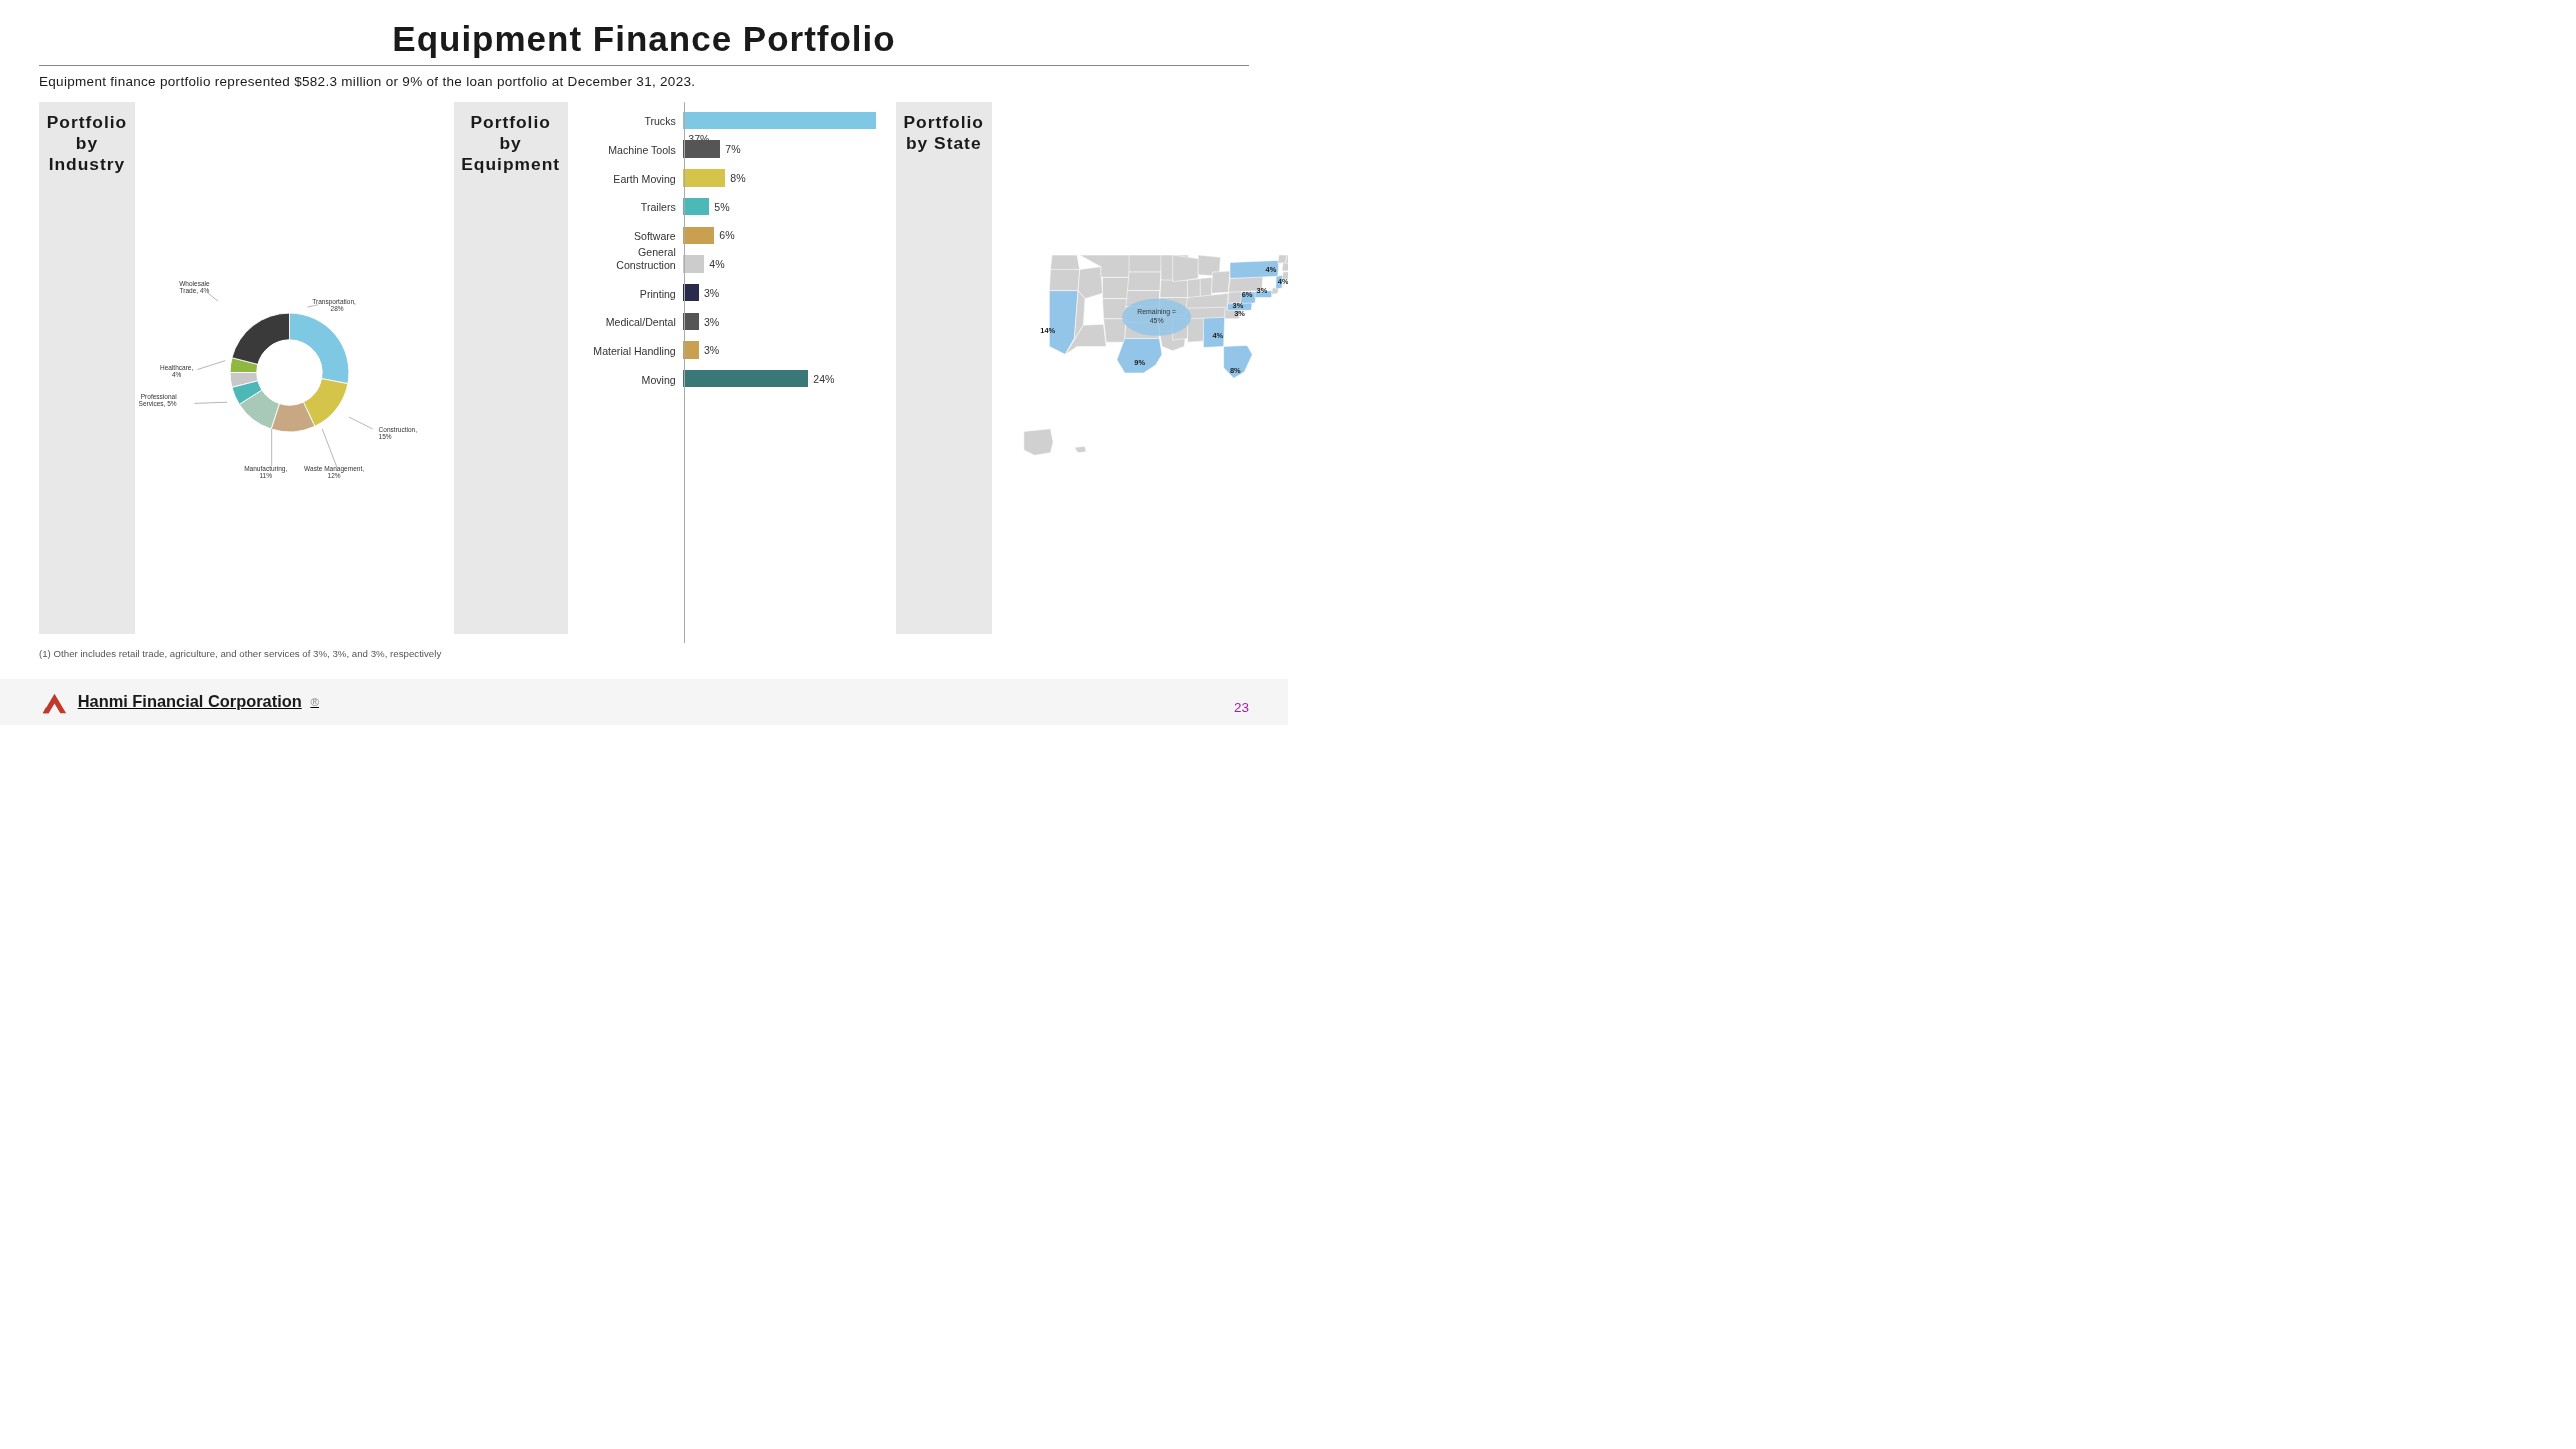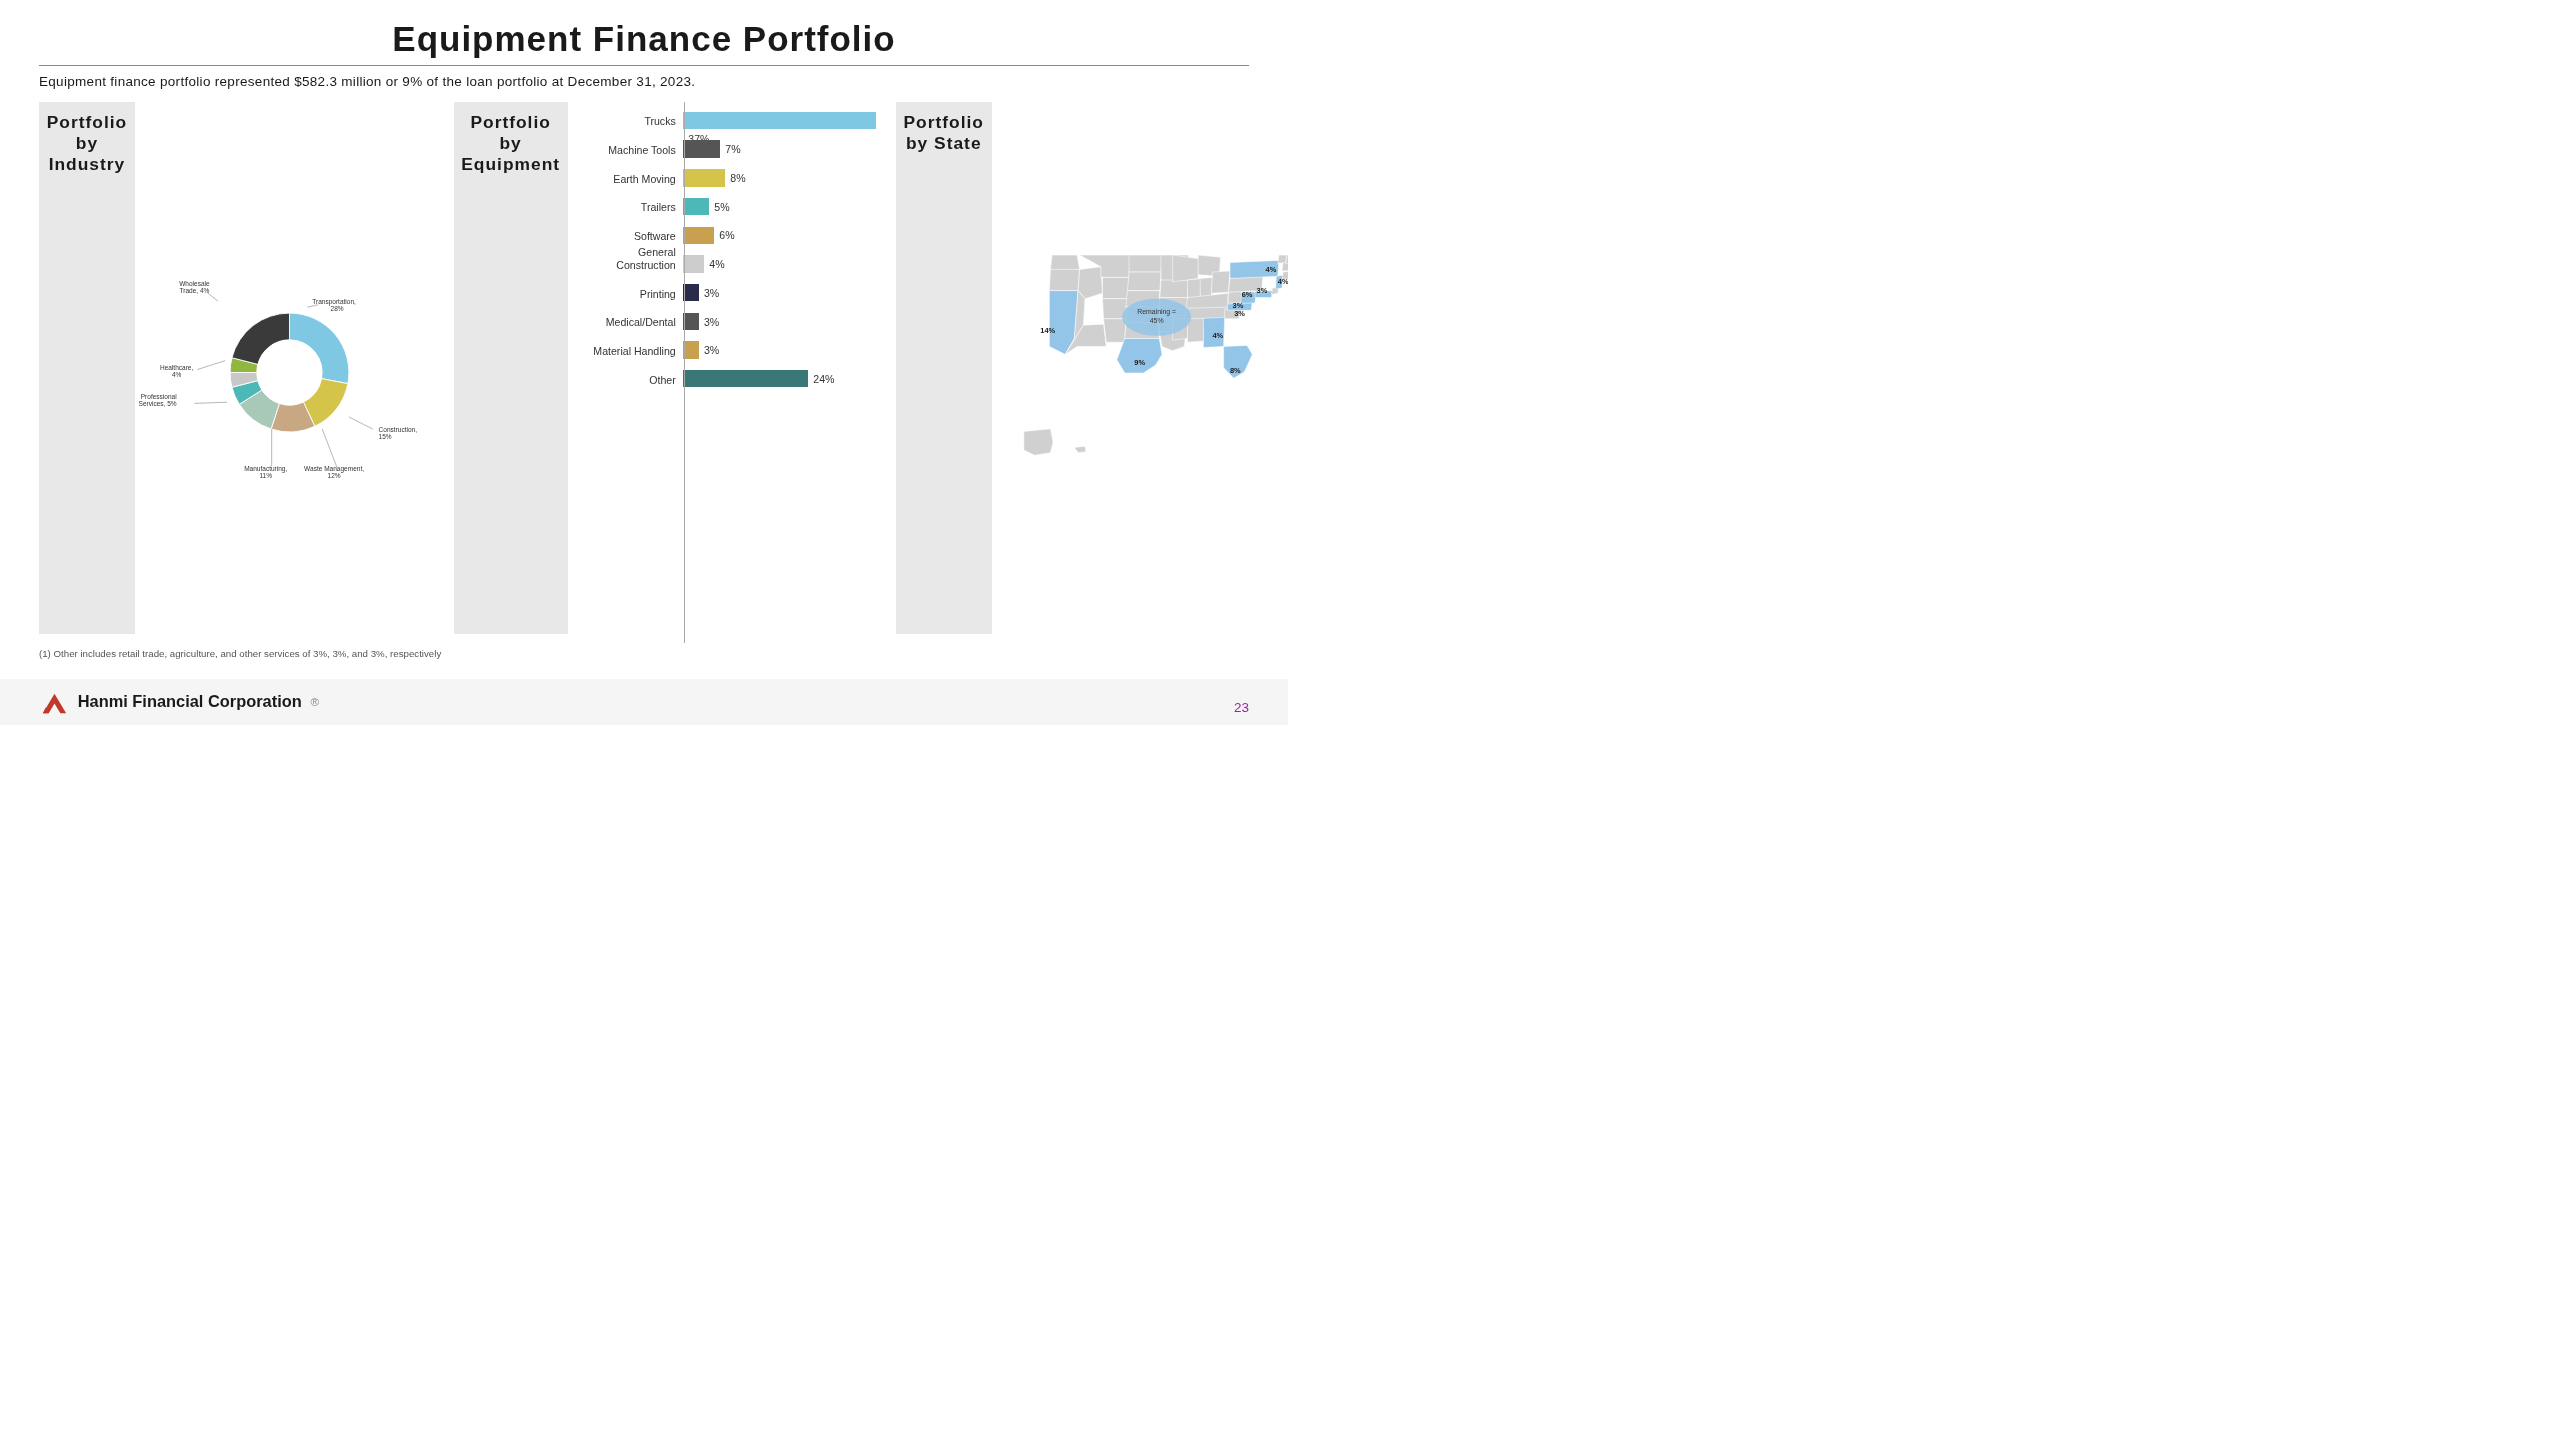--- a/index.html
+++ b/index.html
@@ -139,20 +139,21 @@
     .footer {
       position: absolute;
       bottom: 0;
       left: 0;
       right: 0;
       background: #f5f5f5;
       padding: 7.7px 39px;
       display: flex;
       align-items: center;
       gap: 19.3px;
+      text-decoration: underline;
     }
 
     .footer-logo {
       display: flex;
       align-items: center;
       gap: 7.7px;
     }
 
     .footnote {
       font-size: 9.7px;
@@ -272,21 +273,21 @@
           </div>
           <div class="bar-row">
             <div class="bar-label">Medical/Dental</div>
             <div class="bar-track"><div class="bar-fill" style="width: 15.7px; background-color: rgb(85, 85, 85); display: inline-block; vertical-align: middle;"></div><span class="bar-pct">3%</span></div>
           </div>
           <div class="bar-row">
             <div class="bar-label">Material Handling</div>
             <div class="bar-track"><div class="bar-fill" style="width: 15.7px; background-color: rgb(200, 160, 80); display: inline-block; vertical-align: middle;"></div><span class="bar-pct">3%</span></div>
           </div>
           <div class="bar-row">
-            <div class="bar-label">Other</div>
+            <div class="bar-label">Moving</div>
             <div class="bar-track"><div class="bar-fill" style="width: 125px; background-color: rgb(58, 120, 120); display: inline-block; vertical-align: middle;"></div><span class="bar-pct">24%</span></div>
           </div>
           <div style="position: absolute; left: 116px; top: 0px; bottom: 0px; width: 1px; background-color: rgb(170, 170, 170);"></div>
         </div>
     </div>
 
     <div class="col">
       <div class="col-header">Portfolio by State</div>
       <div class="map-container">
         <svg viewBox="0 0 800 500" width="425" height="290" id="us-map">

